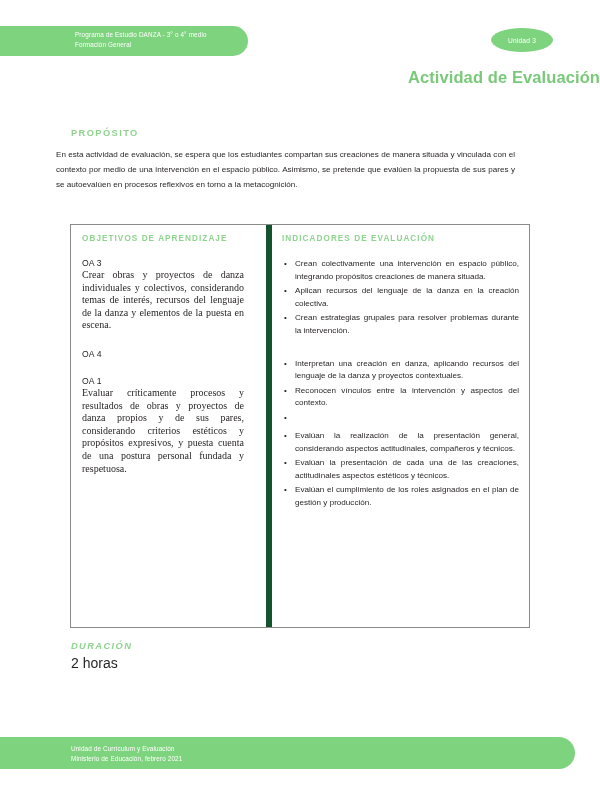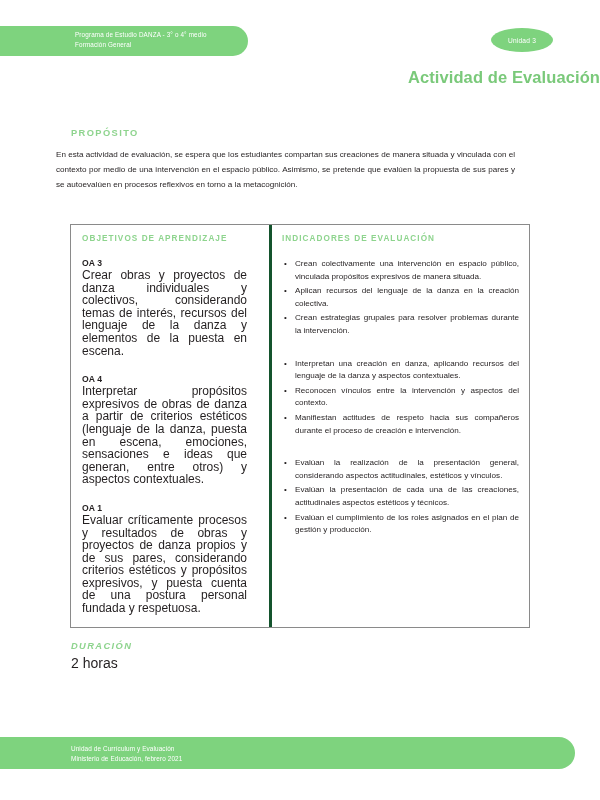--- a/index.html
+++ b/index.html
@@ -97,21 +97,21 @@
     top: 224px;
     width: 460px;
     border: 1px solid #8a8a8a;
     box-sizing: border-box;
     display: flex;
     min-height: 404px;
   }
   .col-left {
     width: 201px;
     box-sizing: border-box;
-    border-right: 3px solid #14532d;
+    border-right: 6px solid #14532d;
     padding: 9px 22px 10px 11px;
   }
   .col-right {
     flex: 1;
     box-sizing: border-box;
     padding: 9px 10px 10px 10px;
   }
   .col-header {
     color: #8ed48e;
     font-size: 8.2px;
@@ -119,28 +119,29 @@
     letter-spacing: 1.05px;
     margin-bottom: 15px;
   }
 
   .oa-block {
     margin-bottom: 17px;
   }
   .oa-block:last-child { margin-bottom: 0; }
   .oa-code {
     font-size: 8.6px;
-    font-weight: bold;
+    font-weight: normal;
     margin-bottom: 1px;
     letter-spacing: 0.1px;
   }
   .oa-body {
-    font-size: 12px;
+    font-size: 10px;
     line-height: 12.6px;
     text-align: justify;
+    font-family: Liberation Serif, serif;
   }
 
   .ind-group {
     margin-bottom: 20px;
   }
   .ind-group:last-child { margin-bottom: 0; }
   .ind-item {
     position: relative;
     padding-left: 13px;
     font-size: 8.1px;
@@ -223,66 +224,64 @@
   <div class="col-left">
     <div class="col-header">OBJETIVOS DE APRENDIZAJE</div>
 
     <div class="oa-block">
       <div class="oa-code">OA 3</div>
       <div class="oa-body">Crear obras y proyectos de danza individuales y colectivos, considerando temas de interés, recursos del lenguaje de la danza y elementos de la puesta en escena.</div>
     </div>
 
     <div class="oa-block">
       <div class="oa-code">OA 4</div>
-      <div class="oa-body">Interpretar propósitos expresivos de obras de danza a partir de criterios estéticos (lenguaje de la danza, puesta en escena, emociones, sensaciones e ideas que generan, entre otros) y aspectos contextuales.</div>
     </div>
 
     <div class="oa-block">
       <div class="oa-code">OA 1</div>
       <div class="oa-body">Evaluar críticamente procesos y resultados de obras y proyectos de danza propios y de sus pares, considerando criterios estéticos y propósitos expresivos, y puesta cuenta de una postura personal fundada y respetuosa.</div>
     </div>
   </div>
 
   <div class="col-right">
     <div class="col-header">INDICADORES DE EVALUACIÓN</div>
 
     <div class="ind-group">
       <div class="ind-item">
         <span class="bullet">•</span>
-        <span>Crean colectivamente una intervención en espacio público, vinculada propósitos expresivos de manera situada.</span>
+        <span>Crean colectivamente una intervención en espacio público, integrando propósitos creaciones de manera situada.</span>
       </div>
       <div class="ind-item">
         <span class="bullet">•</span>
         <span>Aplican recursos del lenguaje de la danza en la creación colectiva.</span>
       </div>
       <div class="ind-item">
         <span class="bullet">•</span>
         <span>Crean estrategias grupales para resolver problemas durante la intervención.</span>
       </div>
     </div>
 
     <div class="ind-group">
       <div class="ind-item">
         <span class="bullet">•</span>
-        <span>Interpretan una creación en danza, aplicando recursos del lenguaje de la danza y aspectos contextuales.</span>
+        <span>Interpretan una creación en danza, aplicando recursos del lenguaje de la danza y proyectos contextuales.</span>
       </div>
       <div class="ind-item">
         <span class="bullet">•</span>
         <span>Reconocen vínculos entre la intervención y aspectos del contexto.</span>
       </div>
       <div class="ind-item">
         <span class="bullet">•</span>
-        <span>Manifiestan actitudes de respeto hacia sus compañeros durante el proceso de creación e intervención.</span>
       </div>
     </div>
 
     <div class="ind-group">
       <div class="ind-item">
         <span class="bullet">•</span>
-        <span>Evalúan la realización de la presentación general, considerando aspectos actitudinales, estéticos y vínculos.</span>
+        <span>Evalúan la realización de la presentación general, considerando aspectos actitudinales, compañeros y técnicos.</span>
       </div>
       <div class="ind-item">
         <span class="bullet">•</span>
         <span>Evalúan la presentación de cada una de las creaciones, actitudinales aspectos estéticos y técnicos.</span>
       </div>
       <div class="ind-item">
         <span class="bullet">•</span>
         <span>Evalúan el cumplimiento de los roles asignados en el plan de gestión y producción.</span>
       </div>
     </div>

